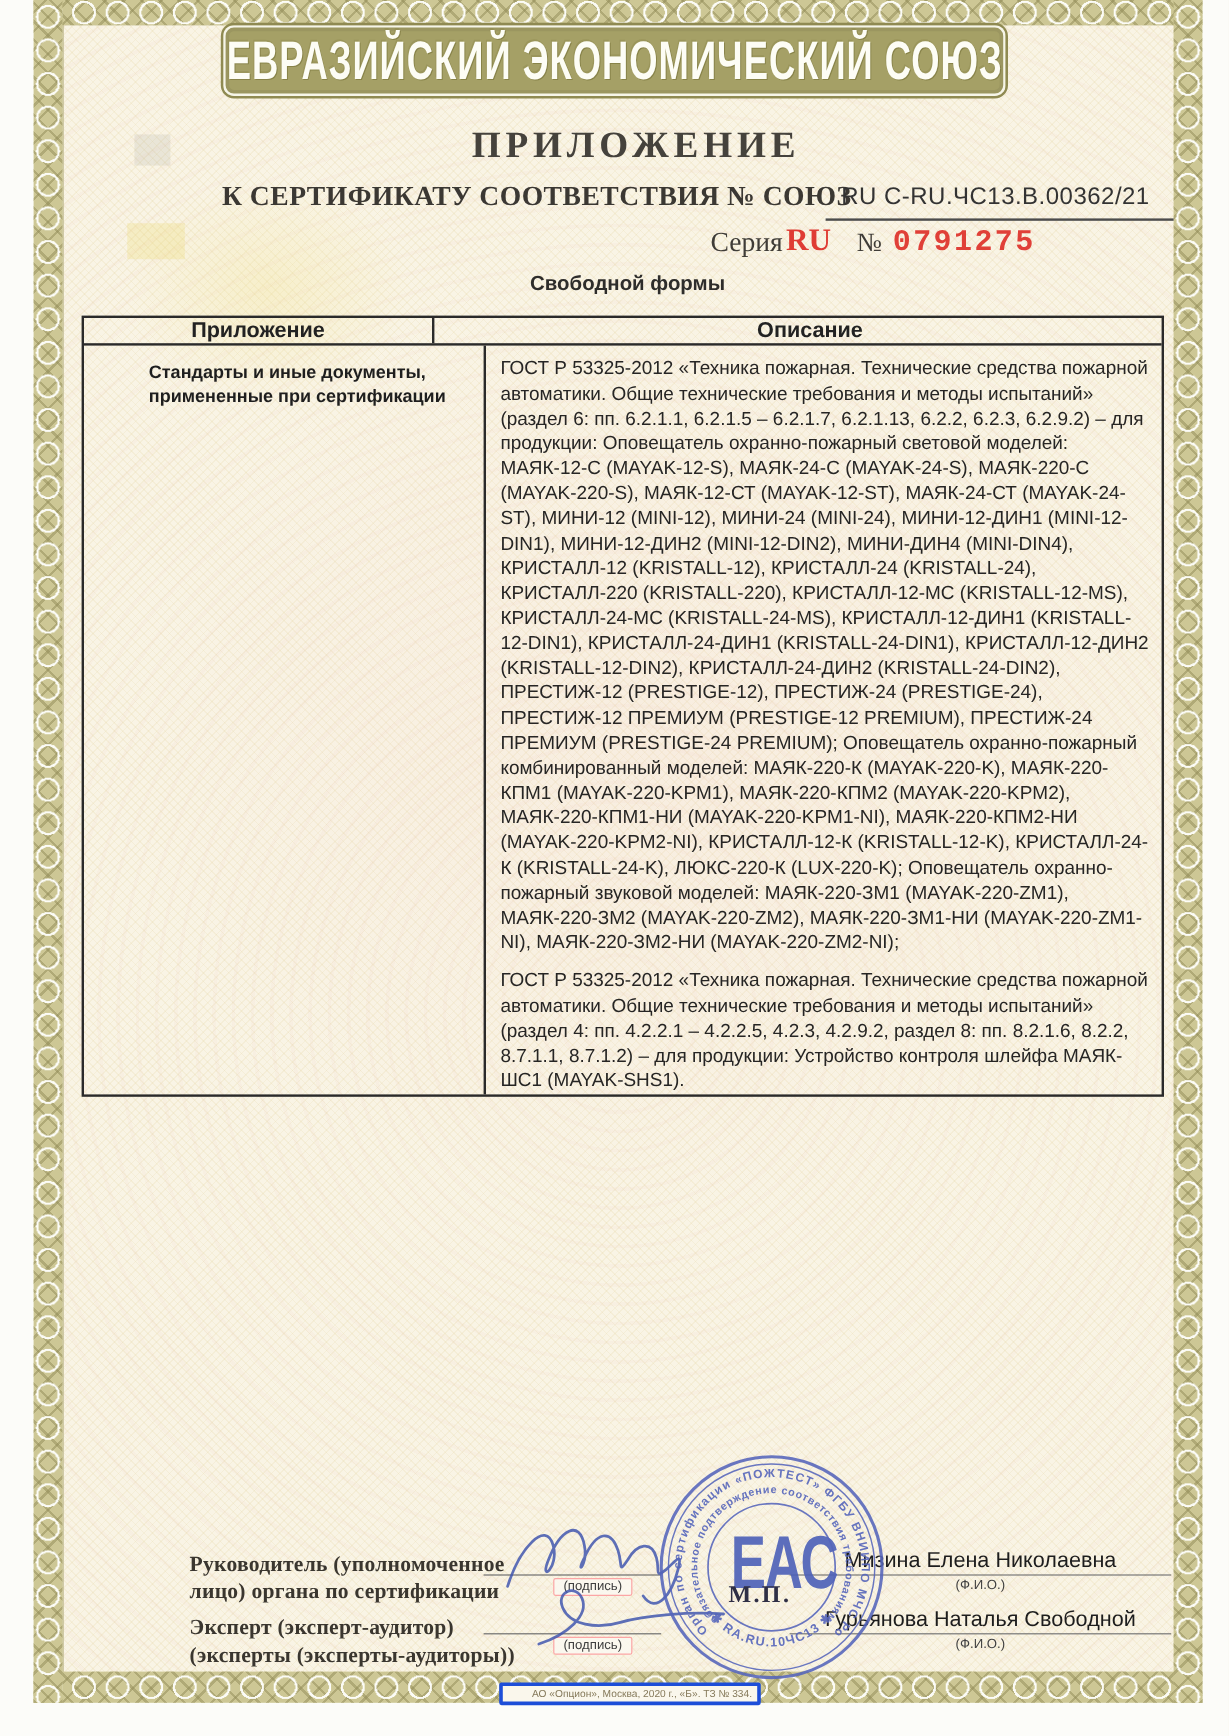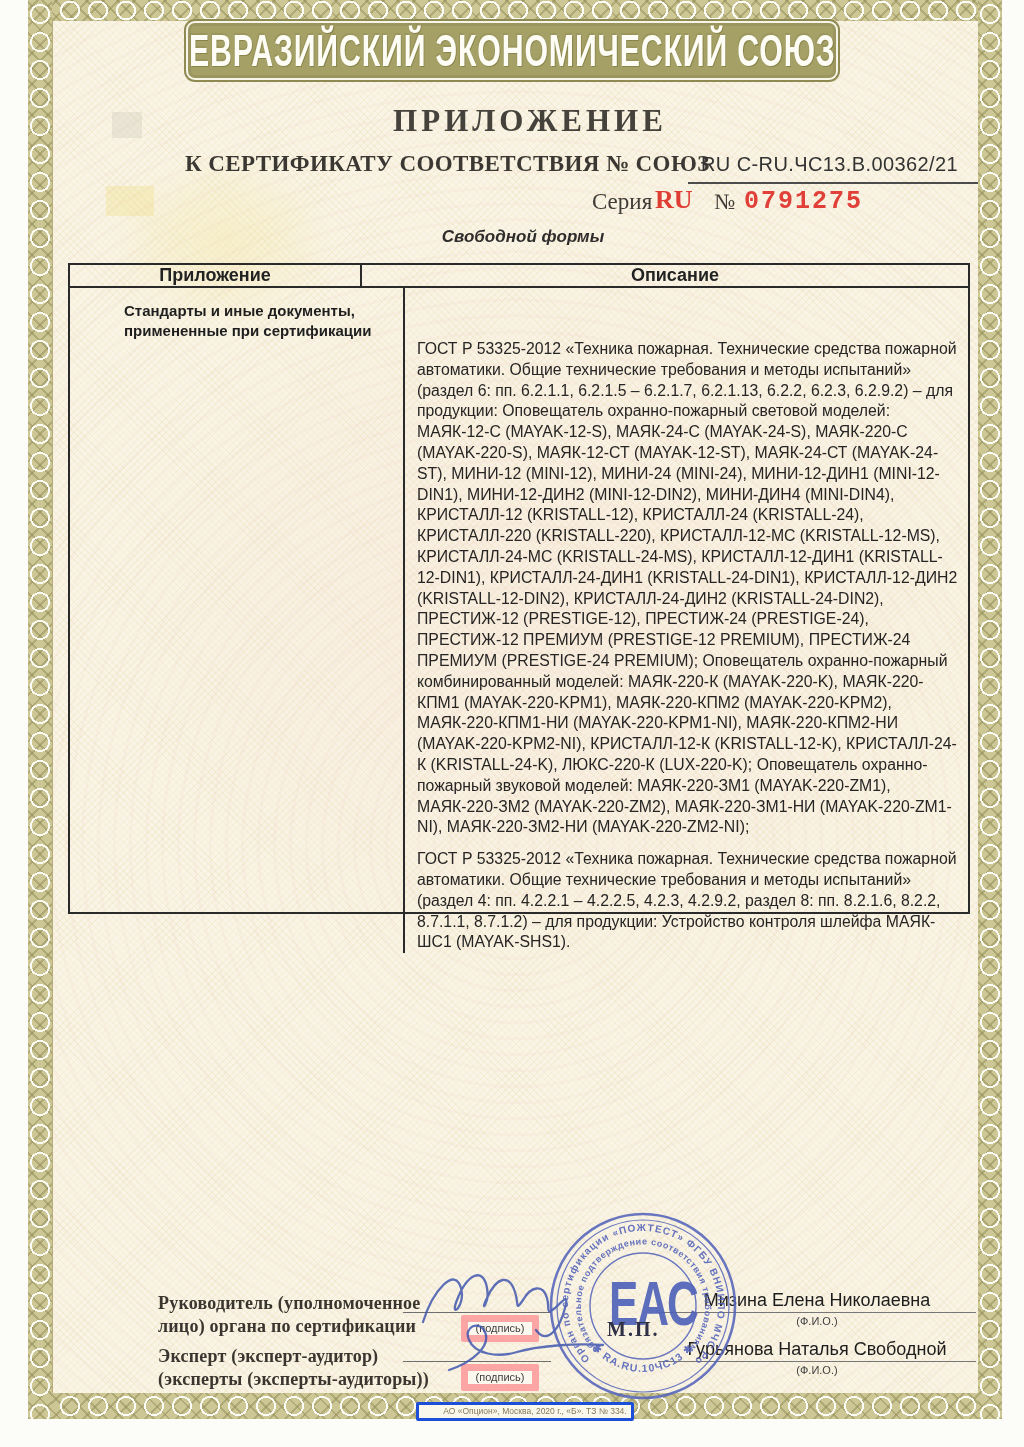--- a/index.html
+++ b/index.html
@@ -82,53 +82,53 @@
     left:701px;top:153px;font-size:20px;color:#333;letter-spacing:.4px;text-align:right;
   }
   .cert-underline{left:688px;top:182px;width:290px;border-top:2px solid #4c4c4c;}
   .series-label{left:592px;top:189px;font-family:"Liberation Serif",serif;font-size:23px;color:#3f3c37;}
   .series-value{left:655px;top:185px;font-family:"Liberation Serif",serif;font-size:26px;font-weight:700;color:#df3c34;}
   .number-sign{left:714px;top:189px;font-family:"Liberation Serif",serif;font-size:22px;color:#3f3c37;}
   .blank-number{
     left:744px;top:187px;font-family:"Liberation Mono","DejaVu Sans Mono",monospace;
     font-size:25px;font-weight:700;color:#e04038;letter-spacing:2px;
   }
-  .form-type{left:60px;top:227px;width:926px;text-align:center;font-weight:700;font-size:17px;color:#2e2d2b;font-style:italic;}
+  .form-type{left:60px;top:227px;width:926px;text-align:center;font-weight:700;font-size:17px;color:#2e2d2b;}
 
   
   .doc-table{
     left:68px;top:263px;width:898px;height:647px;
     border:2px solid #2a2a2a;display:flex;flex-direction:column;background:transparent;
   }
   .t-header{display:flex;height:53px;border-bottom:2px solid #2a2a2a;}
   .t-body{display:flex;flex:1;padding-left:43px;}
   .col-left{width:292px;border-right:2px solid #2a2a2a;box-sizing:border-box;}
   .col-right{flex:1;box-sizing:border-box;padding-left:20px;}
   .t-header .col-left,.t-header .col-right{display:flex;align-items:center;justify-content:center;}
   .th-text{font-weight:700;font-size:18px;color:#222;}
   .cell-appendix{
     padding:13px 12px 0 11px;font-weight:700;font-size:15px;line-height:20px;color:#1e1e1e;
   }
-  .cell-desc{padding:10px 8px 0 12px;font-size:15.8px;line-height:20.8px;color:#262524;margin-top:41px;}
+  .cell-desc{padding:10px 8px 0 12px;font-size:15.8px;line-height:20.8px;color:#262524;}
   .cell-desc p{margin:0;}
   .cell-desc p + p{margin-top:11px;}
 
   
   .sig-label{
     left:158px;width:300px;font-family:"Liberation Serif",serif;font-weight:700;
     font-size:18px;line-height:23px;color:#3a362f;letter-spacing:.2px;
   }
   .lbl-head{top:1292px;}
   .lbl-expert{top:1345px;}
   .sig-line{width:148px;border-top:1px solid #6e6e6e;}
   .line-sig1{left:403px;top:1312px;}
   .line-sig2{left:403px;top:1361px;}
   .sig-caption{
     width:64px;text-align:center;font-size:11px;color:#3f3f3f;
-    background:rgba(250,248,240,.88);border:7px solid #fca5a5;border-radius:2px;
+    background:rgba(250,248,240,.88);border:1px solid #fca5a5;border-radius:2px;
     line-height:13px;
   }
   .cap-sig1{left:461px;top:1315px;}
   .cap-sig2{left:461px;top:1364px;}
   .name{
     left:658px;width:318px;text-align:center;font-size:18px;color:#1d1d1d;
   }
   .name-head{top:1290px;}
   .name-expert{top:1339px;}
   .name-line{left:658px;width:318px;border-top:1px solid #777;}

